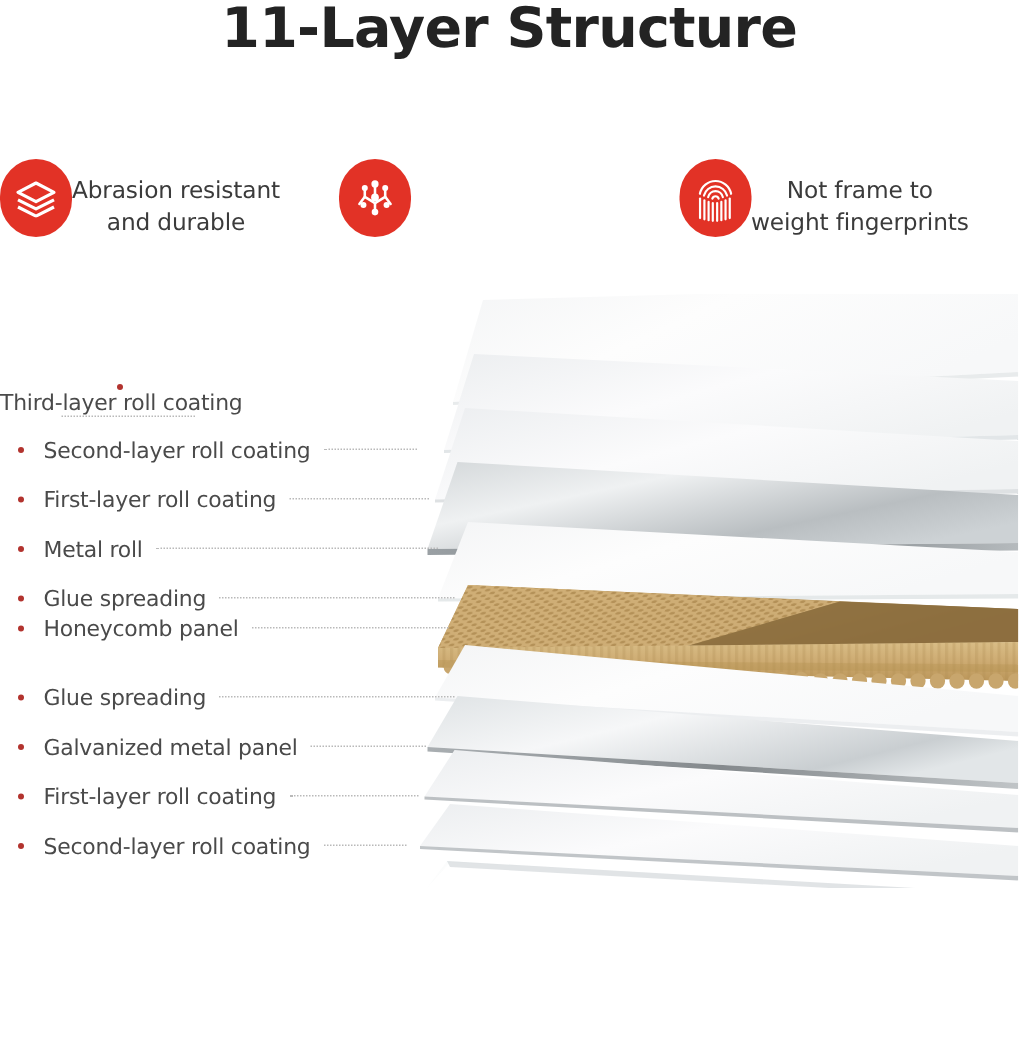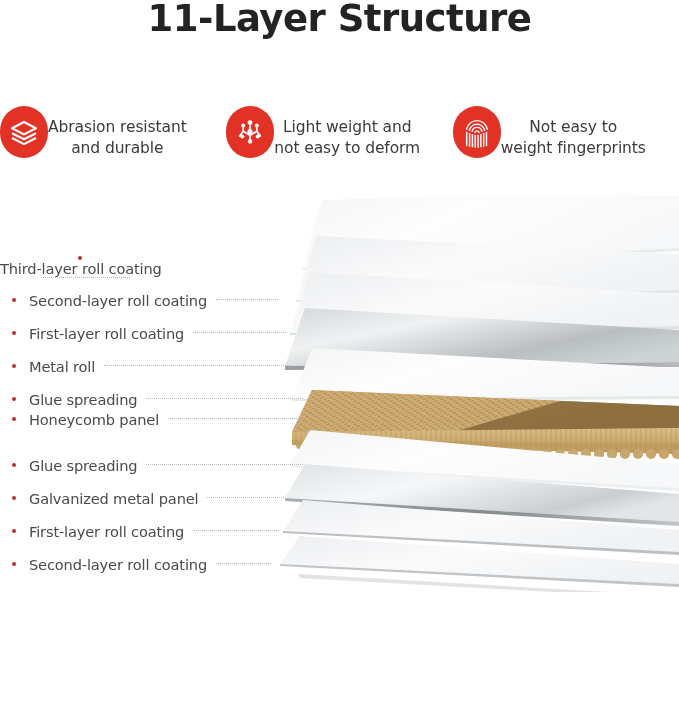--- a/index.html
+++ b/index.html
@@ -121,24 +121,20 @@
             <circle cx="14" cy="4.6" r="2.4"></circle>
             <circle cx="7.2" cy="7.4" r="2.0"></circle>
             <circle cx="20.8" cy="7.4" r="2.0"></circle>
             <circle cx="14" cy="13.6" r="2.6"></circle>
             <circle cx="6.3" cy="18.6" r="2.0"></circle>
             <circle cx="21.7" cy="18.6" r="2.0"></circle>
             <circle cx="14" cy="23.4" r="2.2"></circle>
           </g>
         </svg>
       </div>
-      <div class="flabel">
-        <span>Light weight and</span><br>
-        <span>not easy to deform</span>
-      </div>
     </div>
 
     <div class="feature">
       <div class="fic">
         <svg width="26" height="32" viewBox="0 0 26 32">
           <g fill="none" stroke="#ffffff" stroke-width="1.45" stroke-linecap="round">
             <path d="M2.6 13.2 A10.6 10.6 0 0 1 23.4 13.2"></path>
             <path d="M5.3 14.4 A7.9 7.9 0 0 1 20.7 14.4"></path>
             <path d="M8.1 15.4 A5.0 5.0 0 0 1 17.9 15.4"></path>
             <path d="M10.9 16.4 A2.2 2.2 0 0 1 15.1 16.4"></path>
@@ -147,21 +143,21 @@
             <path d="M8.4 18.6 L8.4 30.8"></path>
             <path d="M11.2 19.4 L11.2 31.2"></path>
             <path d="M14.1 19.4 L14.1 31.2"></path>
             <path d="M16.9 18.6 L16.9 30.8"></path>
             <path d="M19.7 17.6 L19.7 30.2"></path>
             <path d="M22.5 16.4 L22.5 29.4"></path>
           </g>
         </svg>
       </div>
       <div class="flabel">
-        <span>Not easy to</span><br>
+        <span>Not frame to</span><br>
         <span>weight fingerprints</span>
       </div>
     </div>
 
   </div>
 
   <div class="stage">
     <div class="sheets">
       <svg width="679" height="506" viewBox="0 0 679 506">
         <defs>

